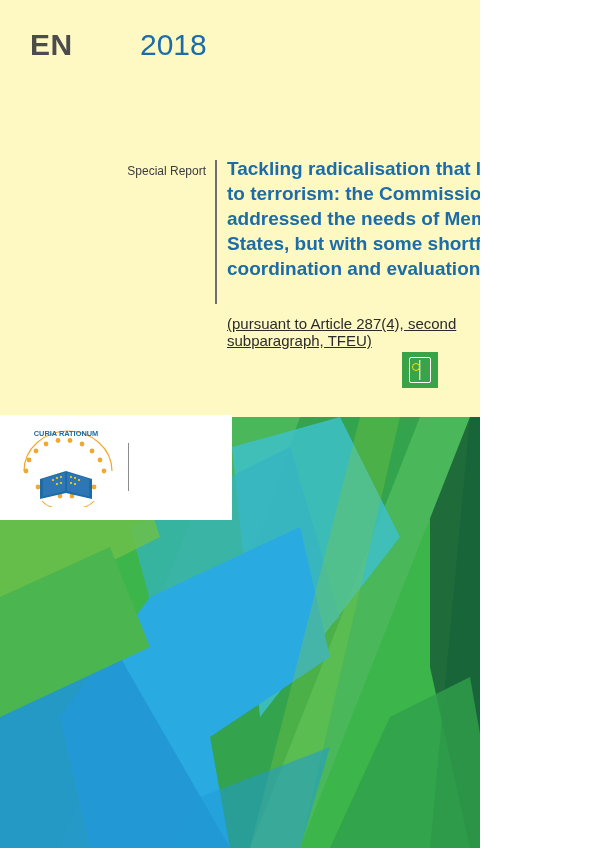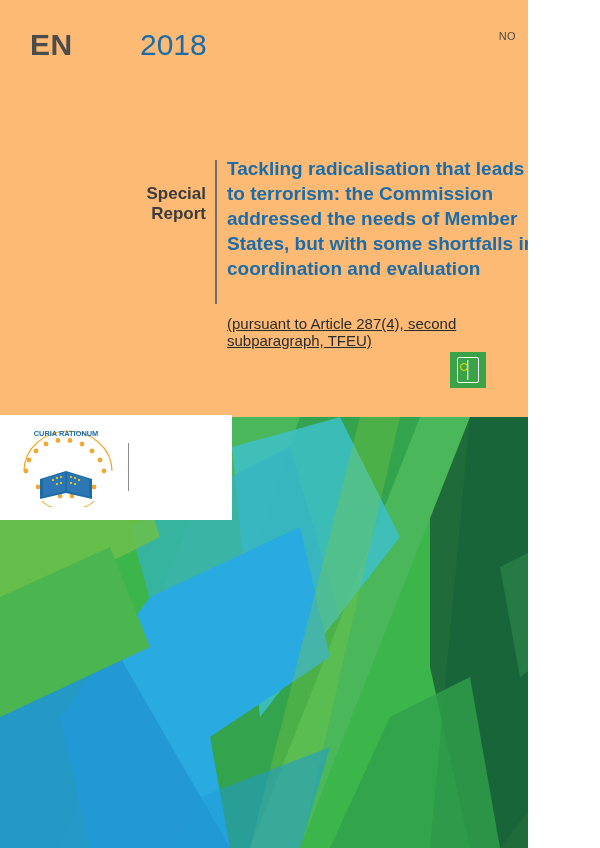--- a/index.html
+++ b/index.html
@@ -4,22 +4,22 @@
 <style>
   * { box-sizing: border-box; margin: 0; padding: 0; }
   html, body {
     width: 600px; height: 848px;
     font-family: "Liberation Sans", sans-serif;
     background: #ffffff;
     overflow: hidden;
   }
   .page {
     position: relative;
-    width: 528px; height: 848px;
-    background: #fdba74;
+    width: 480px; height: 848px;
+    background: #fef9c3;
     overflow: hidden;
   }
 
   
   .header {
     position: absolute;
     left: 0; top: 0; width: 600px; height: 120px;
   }
   .lang {
     position: absolute;
@@ -55,25 +55,25 @@
     letter-spacing: -1px;
   }
 
   
   .title-zone {
     position: absolute;
     left: 0; top: 160px; width: 600px;
   }
   .special-report {
     position: absolute;
-    left: 124px; top: 24px;
+    left: 124px; top: 4px;
     width: 82px;
     text-align: right;
-    font-size: 17px;
-    font-weight: bold;
+    font-size: 12px;
+    font-weight: normal;
     color: #3c3c3c;
   }
   .rule {
     position: absolute;
     left: 215px; top: 0px;
     width: 2px; height: 144px;
     background: #6d6e71;
   }
   .title {
     position: absolute;

